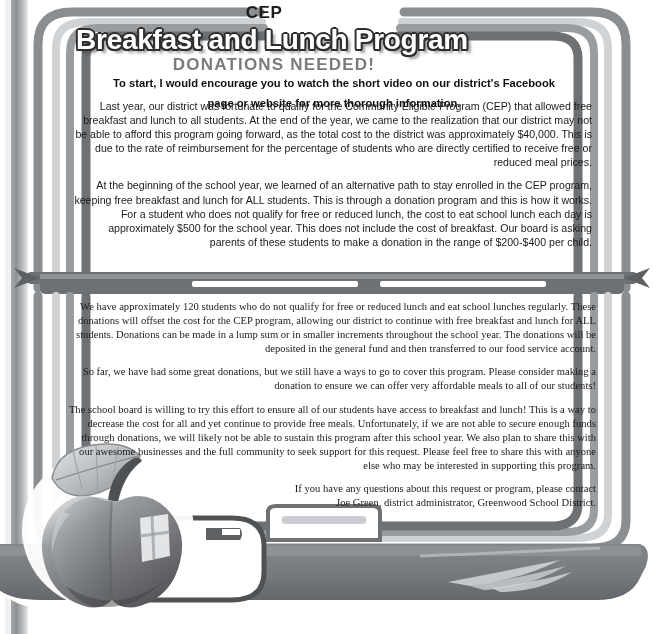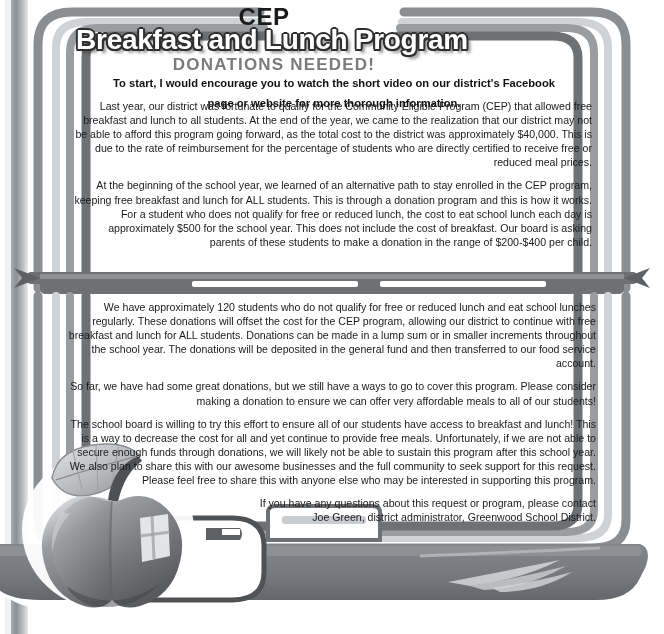--- a/index.html
+++ b/index.html
@@ -11,21 +11,21 @@
     position:relative;
   }
   #stage{position:absolute;left:0;top:0;width:664px;height:634px;overflow:hidden;background:#fff;}
   #art{position:absolute;left:0;top:0;}
 
   
   .txt{position:absolute;text-align:center;color:#1c1c1c;}
 
   .cep{
     left:0;top:3px;width:528px;
-    font-size:24px;font-weight:bold;letter-spacing:.5px;
+    font-size:17px;font-weight:bold;letter-spacing:.5px;
     color:#1b1b1b;
   }
   .maintitle{
     left:0;top:24px;width:544px;
     font-size:28px;font-weight:bold;letter-spacing:-.3px;
     color:#ffffff;
     -webkit-text-stroke:0px;
     text-shadow:
        2px 0 0 #2e2e2e, -2px 0 0 #2e2e2e, 0 2px 0 #2e2e2e, 0 -2px 0 #2e2e2e,
        1.5px 1.5px 0 #2e2e2e, -1.5px 1.5px 0 #2e2e2e, 1.5px -1.5px 0 #2e2e2e, -1.5px -1.5px 0 #2e2e2e,
@@ -47,21 +47,21 @@
   .body-block{position:absolute;text-align:right;color:#1a1a1a;}
   .p{margin:0 0 9px 0;}
   .p:last-child{margin-bottom:0;}
 
   .lid-text{
     left:72px;top:99px;width:520px;
     font-size:10.6px;line-height:14.1px;
   }
   .base-text{
     left:68px;top:300px;width:528px;
-    font-size:10.6px;line-height:14.1px;
+    font-size:10.6px;line-height:14.1px;font-family:Liberation Serif, serif;
   }
 </style>
 </head>
 <body>
 
 <div id="stage">
 
   <svg id="art" width="664" height="634" viewBox="0 0 664 634">
     <defs>
       <linearGradient id="edgeBar" x1="0" y1="0" x2="1" y2="0">

